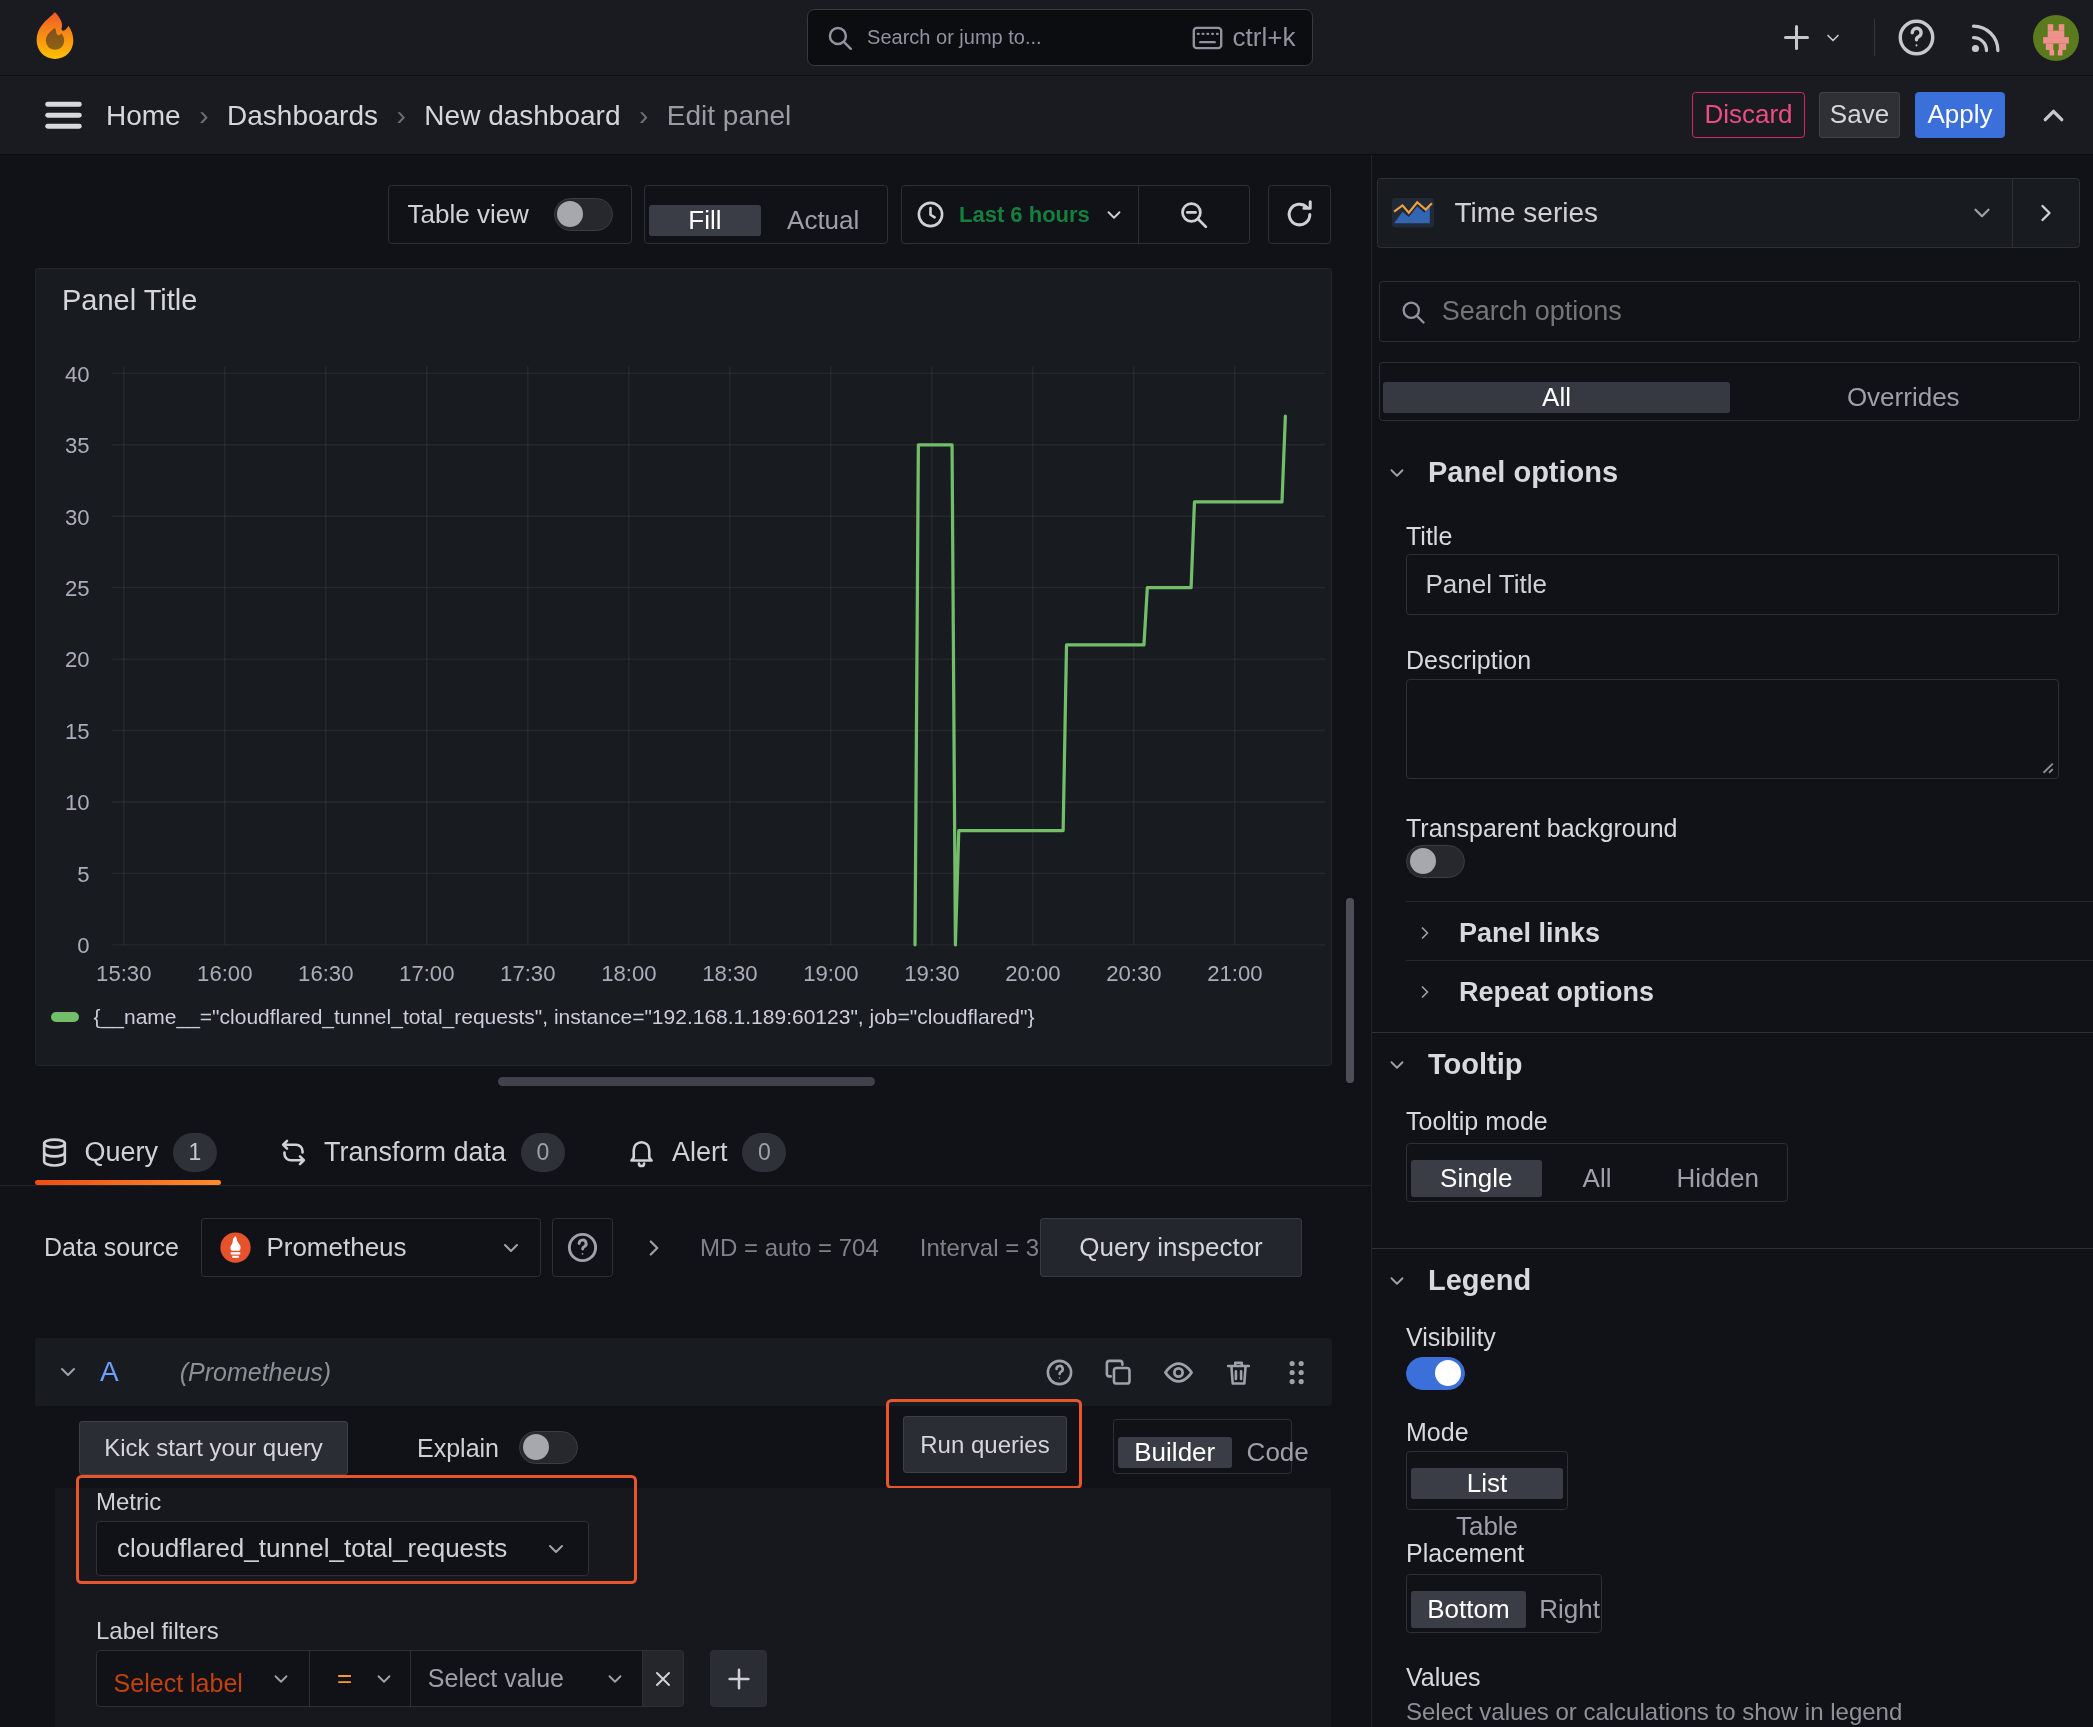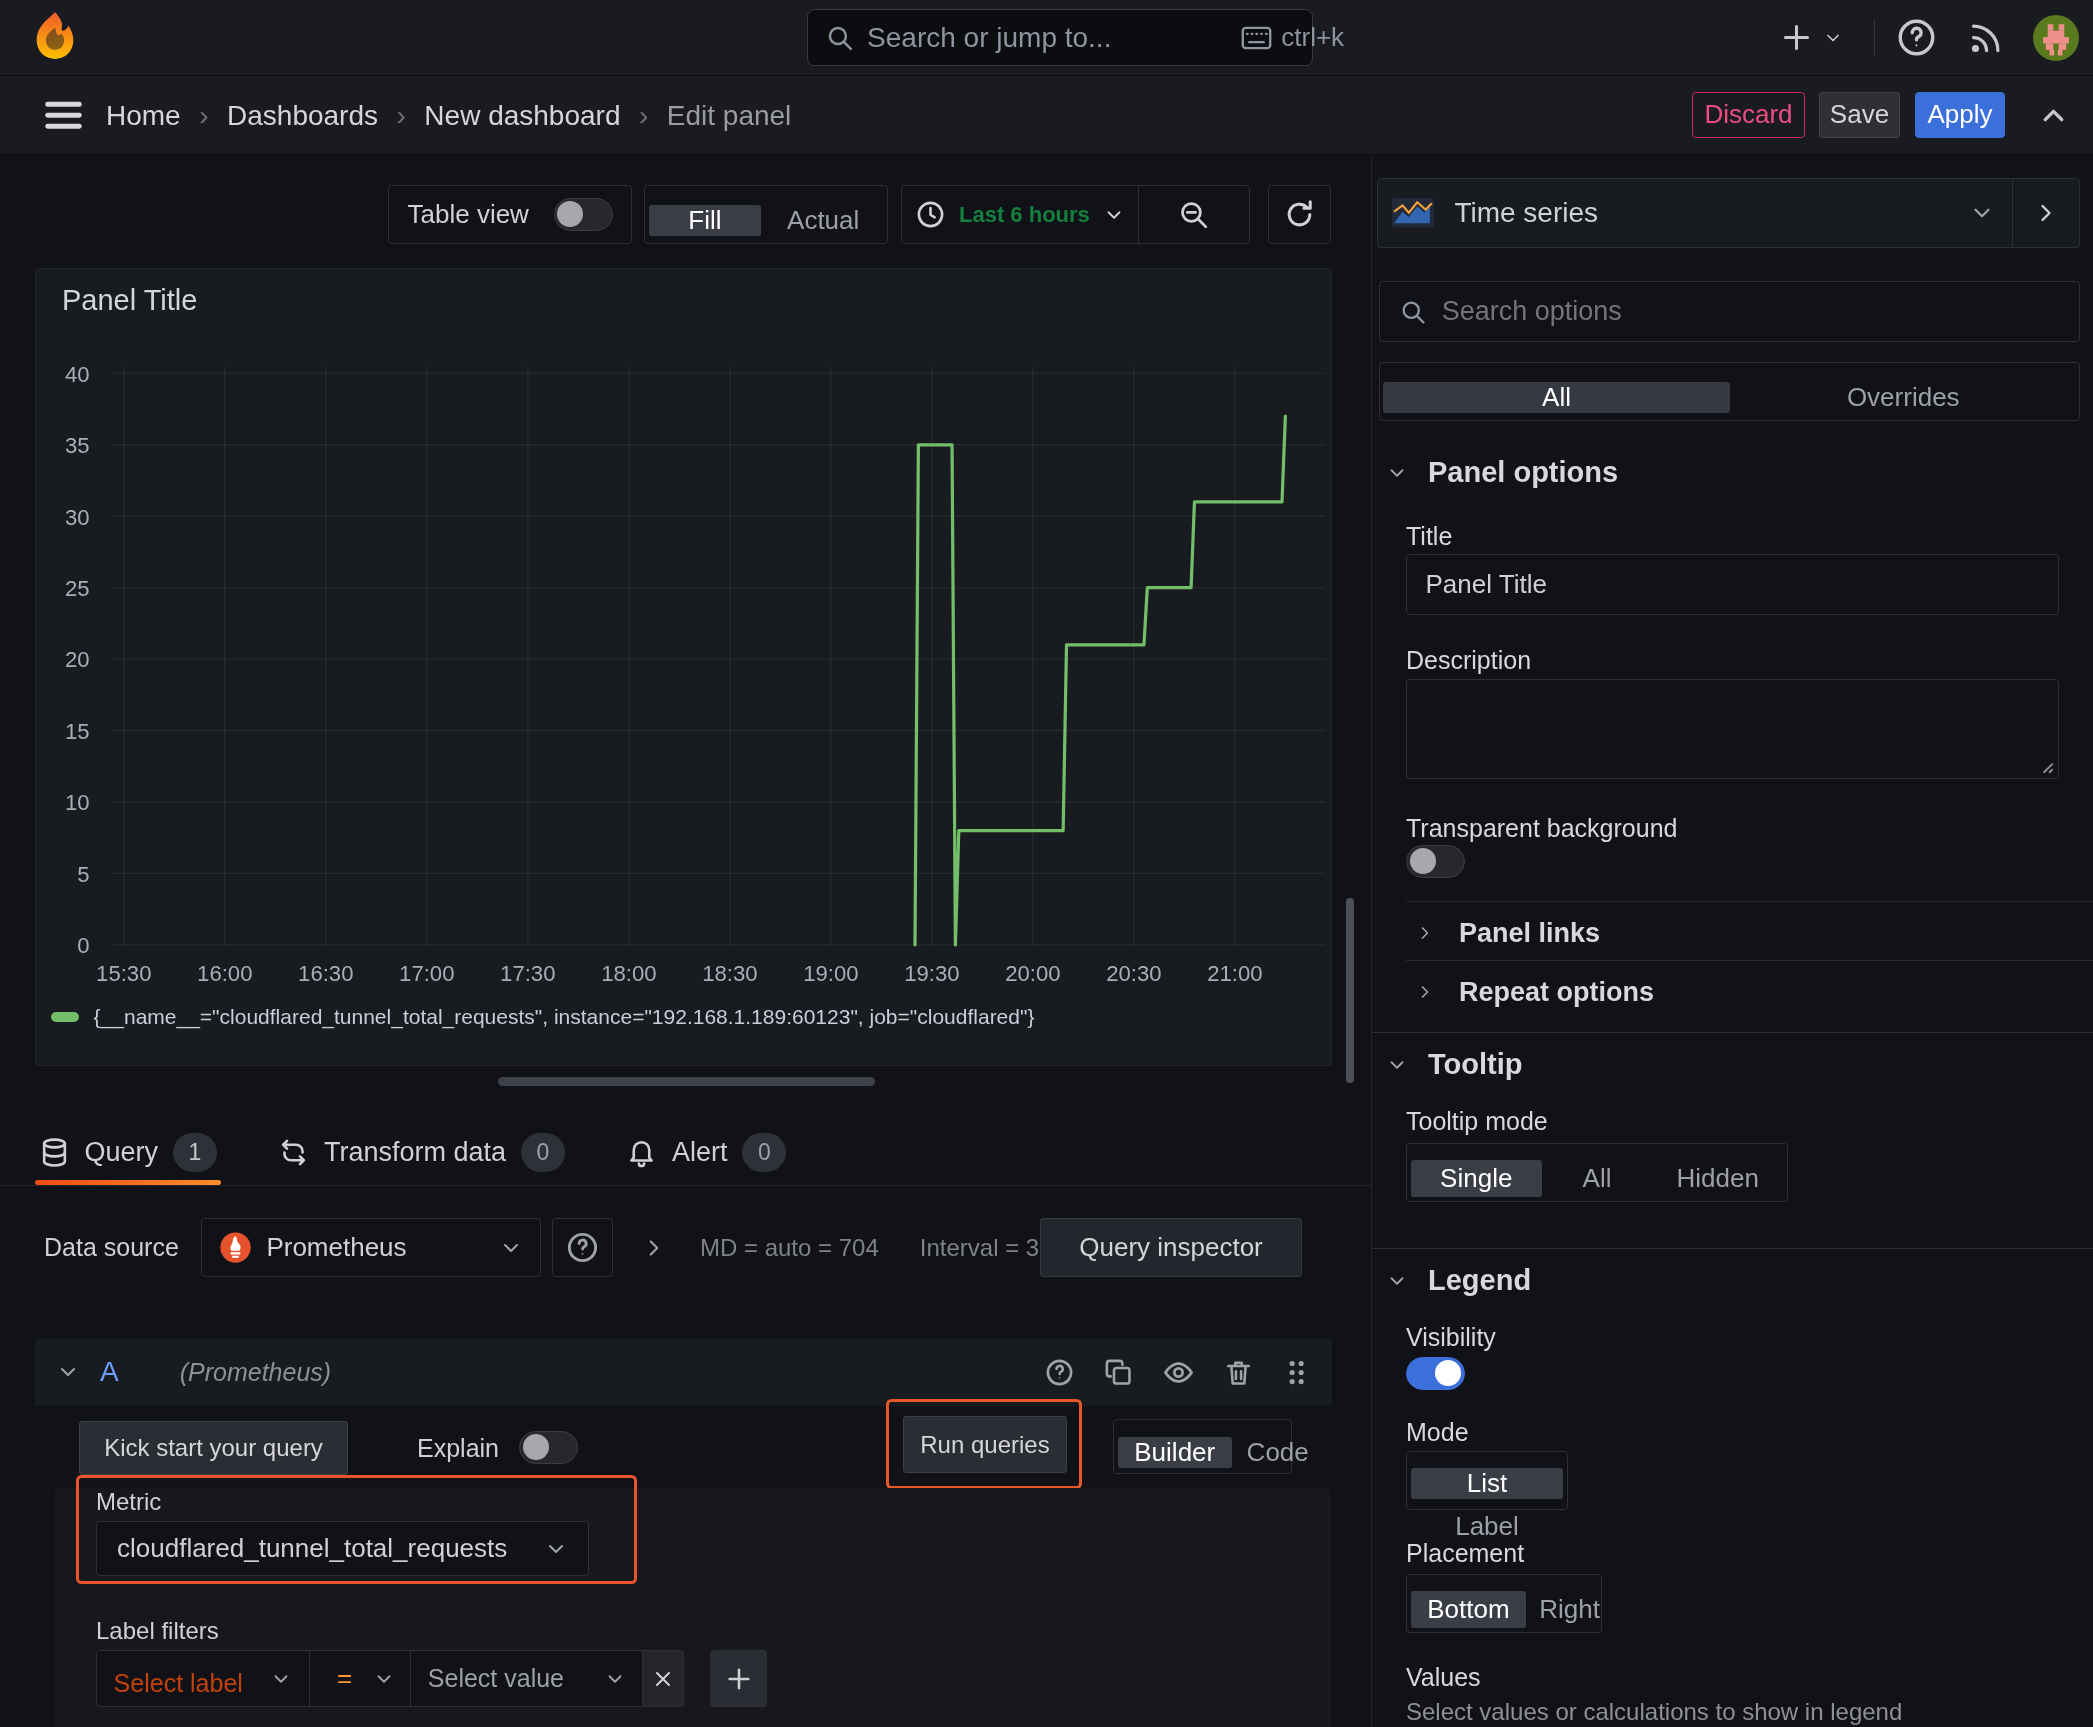--- a/index.html
+++ b/index.html
@@ -4,21 +4,21 @@
 <style>
   * { margin:0; padding:0; box-sizing:border-box; }
   html,body { background:#0b0c0e; }
   body { font-family:"Liberation Sans", sans-serif; }
   .screen { position:relative; width:2093px; height:1728px; background:#111217; color:#ccccdc; overflow:hidden; }
 
   
   .topbar { position:absolute; left:0; top:0; width:2093px; height:76px; background:#1a1b20; border-bottom:0.9px solid #0d0e11; }
   .crumbbar { position:absolute; left:0; top:76px; width:2093px; height:79px; background:#1a1b20; border-bottom:0.9px solid #0d0e11; }
   .searchbox { position:absolute; left:807px; top:9.2px; width:506px; height:57px; background:#0c0d10; border:0.9px solid #393b42; border-radius:7.4px; display:flex; align-items:center; padding:0 16.6px; gap:13px; }
-  .searchbox input { flex:1; background:transparent; border:none; outline:none; color:#e5e5e5; font-size:28px; font-family:"Liberation Sans",sans-serif; }
+  .searchbox input { flex:1; background:transparent; border:none; outline:none; color:#e5e5e5; font-size:20px; font-family:"Liberation Sans",sans-serif; }
   .searchbox input::placeholder { color:#9093a0; }
   .shortcut { display:flex; align-items:center; gap:9.2px; color:#9093a0; font-size:26px; }
   .icon-btn { display:flex; align-items:center; justify-content:center; cursor:pointer; }
   .vdiv { position:absolute; width:0.9px; background:#34363d; }
 
   .crumbs { position:absolute; left:106px; top:0; height:79px; display:flex; align-items:center; gap:18.5px; font-size:28px; }
   .crumbs .item { color:#d5d6db; cursor:pointer; }
   .crumbs .sep { color:#6f7177; font-size:28px; }
   .crumbs .current { color:#9a9ca3; }
 
@@ -586,21 +586,21 @@
     </div>
 
     <span class="opt-label" style="left:34px;top:1168px;">Visibility</span>
     <span class="toggle on" style="position:absolute;left:34px;top:1202px;">
         <span class="knob"></span>
       </span>
 
     <span class="opt-label" style="left:34px;top:1263px;">Mode</span>
     <div class="seg-box" style="left:34px;top:1296px;width:162px;height:59px;flex-direction:column;">
       <span class="seg sel" style="flex:1;padding:0 16.6px;">List</span>
-      <span class="seg" style="flex:1;padding:0 13px;">Label</span>
+      <span class="seg" style="flex:1;padding:0 13px;">Table</span>
     </div>
 
     <span class="opt-label" style="left:34px;top:1384px;">Placement</span>
     <div class="seg-box" style="left:34px;top:1419px;width:196px;height:59px;">
       <span class="seg sel" style="flex:1.3;padding:0 16.6px;">Bottom</span>
       <span class="seg" style="flex:1;padding:0 13px;">Right</span>
     </div>
 
     <span class="opt-label" style="left:34px;top:1508px;">Values</span>
     <span class="opt-desc" style="left:34px;top:1543px;">Select values or calculations to show in legend</span>

